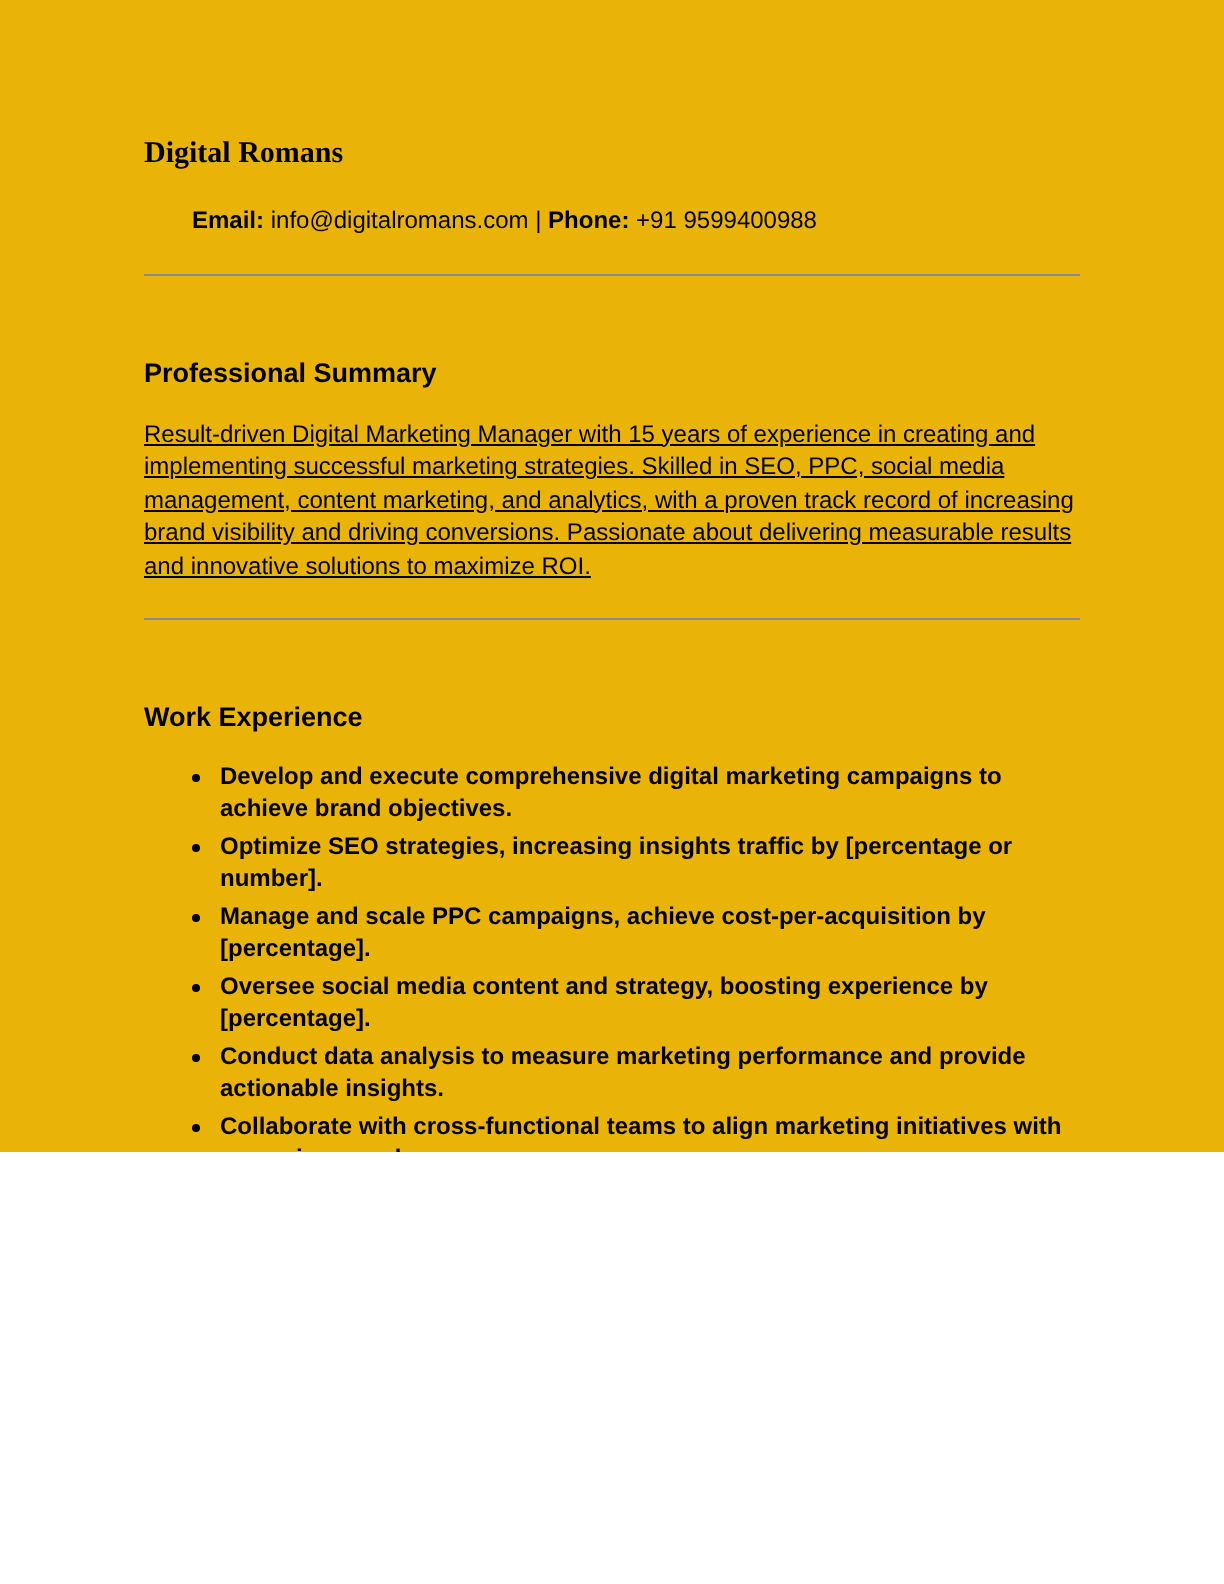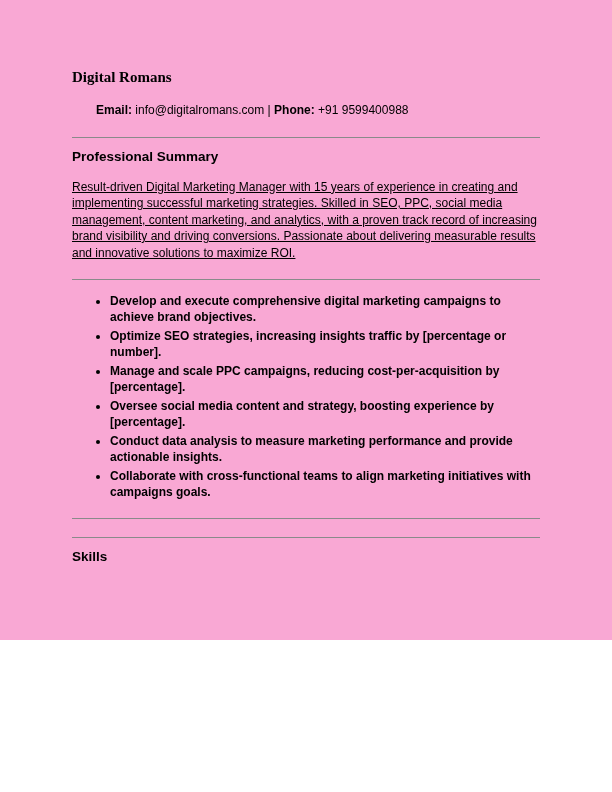--- a/index.html
+++ b/index.html
@@ -1,21 +1,21 @@
 <!DOCTYPE html>
 <html><head>
 <meta charset="utf-8">
 <style>
   html, body { margin: 0; padding: 0; background: #ffffff; }
   .page {
     width: 612px;
-    height: 640px;
+    height: 576px;
     box-sizing: border-box;
     padding: 68px 72px 40px 72px;
-    background: #f9a8d4;
+    background: #eab308;
     color: #000000;
     font-family: "Liberation Sans", sans-serif;
     font-size: 12px;
     line-height: 16.5px;
     overflow: hidden;
   }
   .candidate-name {
     font-family: "Liberation Serif", serif;
     font-size: 15px;
     font-weight: bold;
@@ -25,21 +25,21 @@
   .contact-line { margin: 0 0 8px 0; padding-left: 24px; }
   .contact-line .lbl { font-weight: bold; }
   hr.section-divider {
     border: none;
     border-top: 1px solid #8a8a8a;
     margin: 18px 0 0 0;
   }
   h2.section-title {
     font-size: 13.5px;
     font-weight: bold;
-    margin: 10px 0 0 0;
+    margin: 40px 0 0 0;
     line-height: 17px;
   }
   p.summary-text { margin: 14px 0 0 0; text-decoration: underline; }
   .job-title {
     margin: 16px 0 0 0;
     font-weight: bold;
     font-style: italic;
     line-height: 15px;
   }
   .job-meta {
@@ -66,24 +66,25 @@
 
   <p class="contact-line"><span class="lbl">Email:</span><span> info@digitalromans.com</span><span> | </span><span class="lbl">Phone:</span><span> +91 9599400988</span></p>
 
   <hr class="section-divider">
 
   <h2 class="section-title">Professional Summary</h2>
   <p class="summary-text">Result-driven Digital Marketing Manager with 15 years of experience in creating and implementing successful marketing strategies. Skilled in SEO, PPC, social media management, content marketing, and analytics, with a proven track record of increasing brand visibility and driving conversions. Passionate about delivering measurable results and innovative solutions to maximize ROI.</p>
 
   <hr class="section-divider">
 
+  <h2 class="section-title">Work Experience</h2>
   <ul class="bullet-list">
     <li>Develop and execute comprehensive digital marketing campaigns to achieve brand objectives.</li>
     <li>Optimize SEO strategies, increasing insights traffic by [percentage or number].</li>
-    <li>Manage and scale PPC campaigns, reducing cost-per-acquisition by [percentage].</li>
+    <li>Manage and scale PPC campaigns, achieve cost-per-acquisition by [percentage].</li>
     <li>Oversee social media content and strategy, boosting experience by [percentage].</li>
     <li>Conduct data analysis to measure marketing performance and provide actionable insights.</li>
     <li>Collaborate with cross-functional teams to align marketing initiatives with campaigns goals.</li>
   </ul>
 
   <hr class="section-divider">
 
 
   <hr class="section-divider">
 

